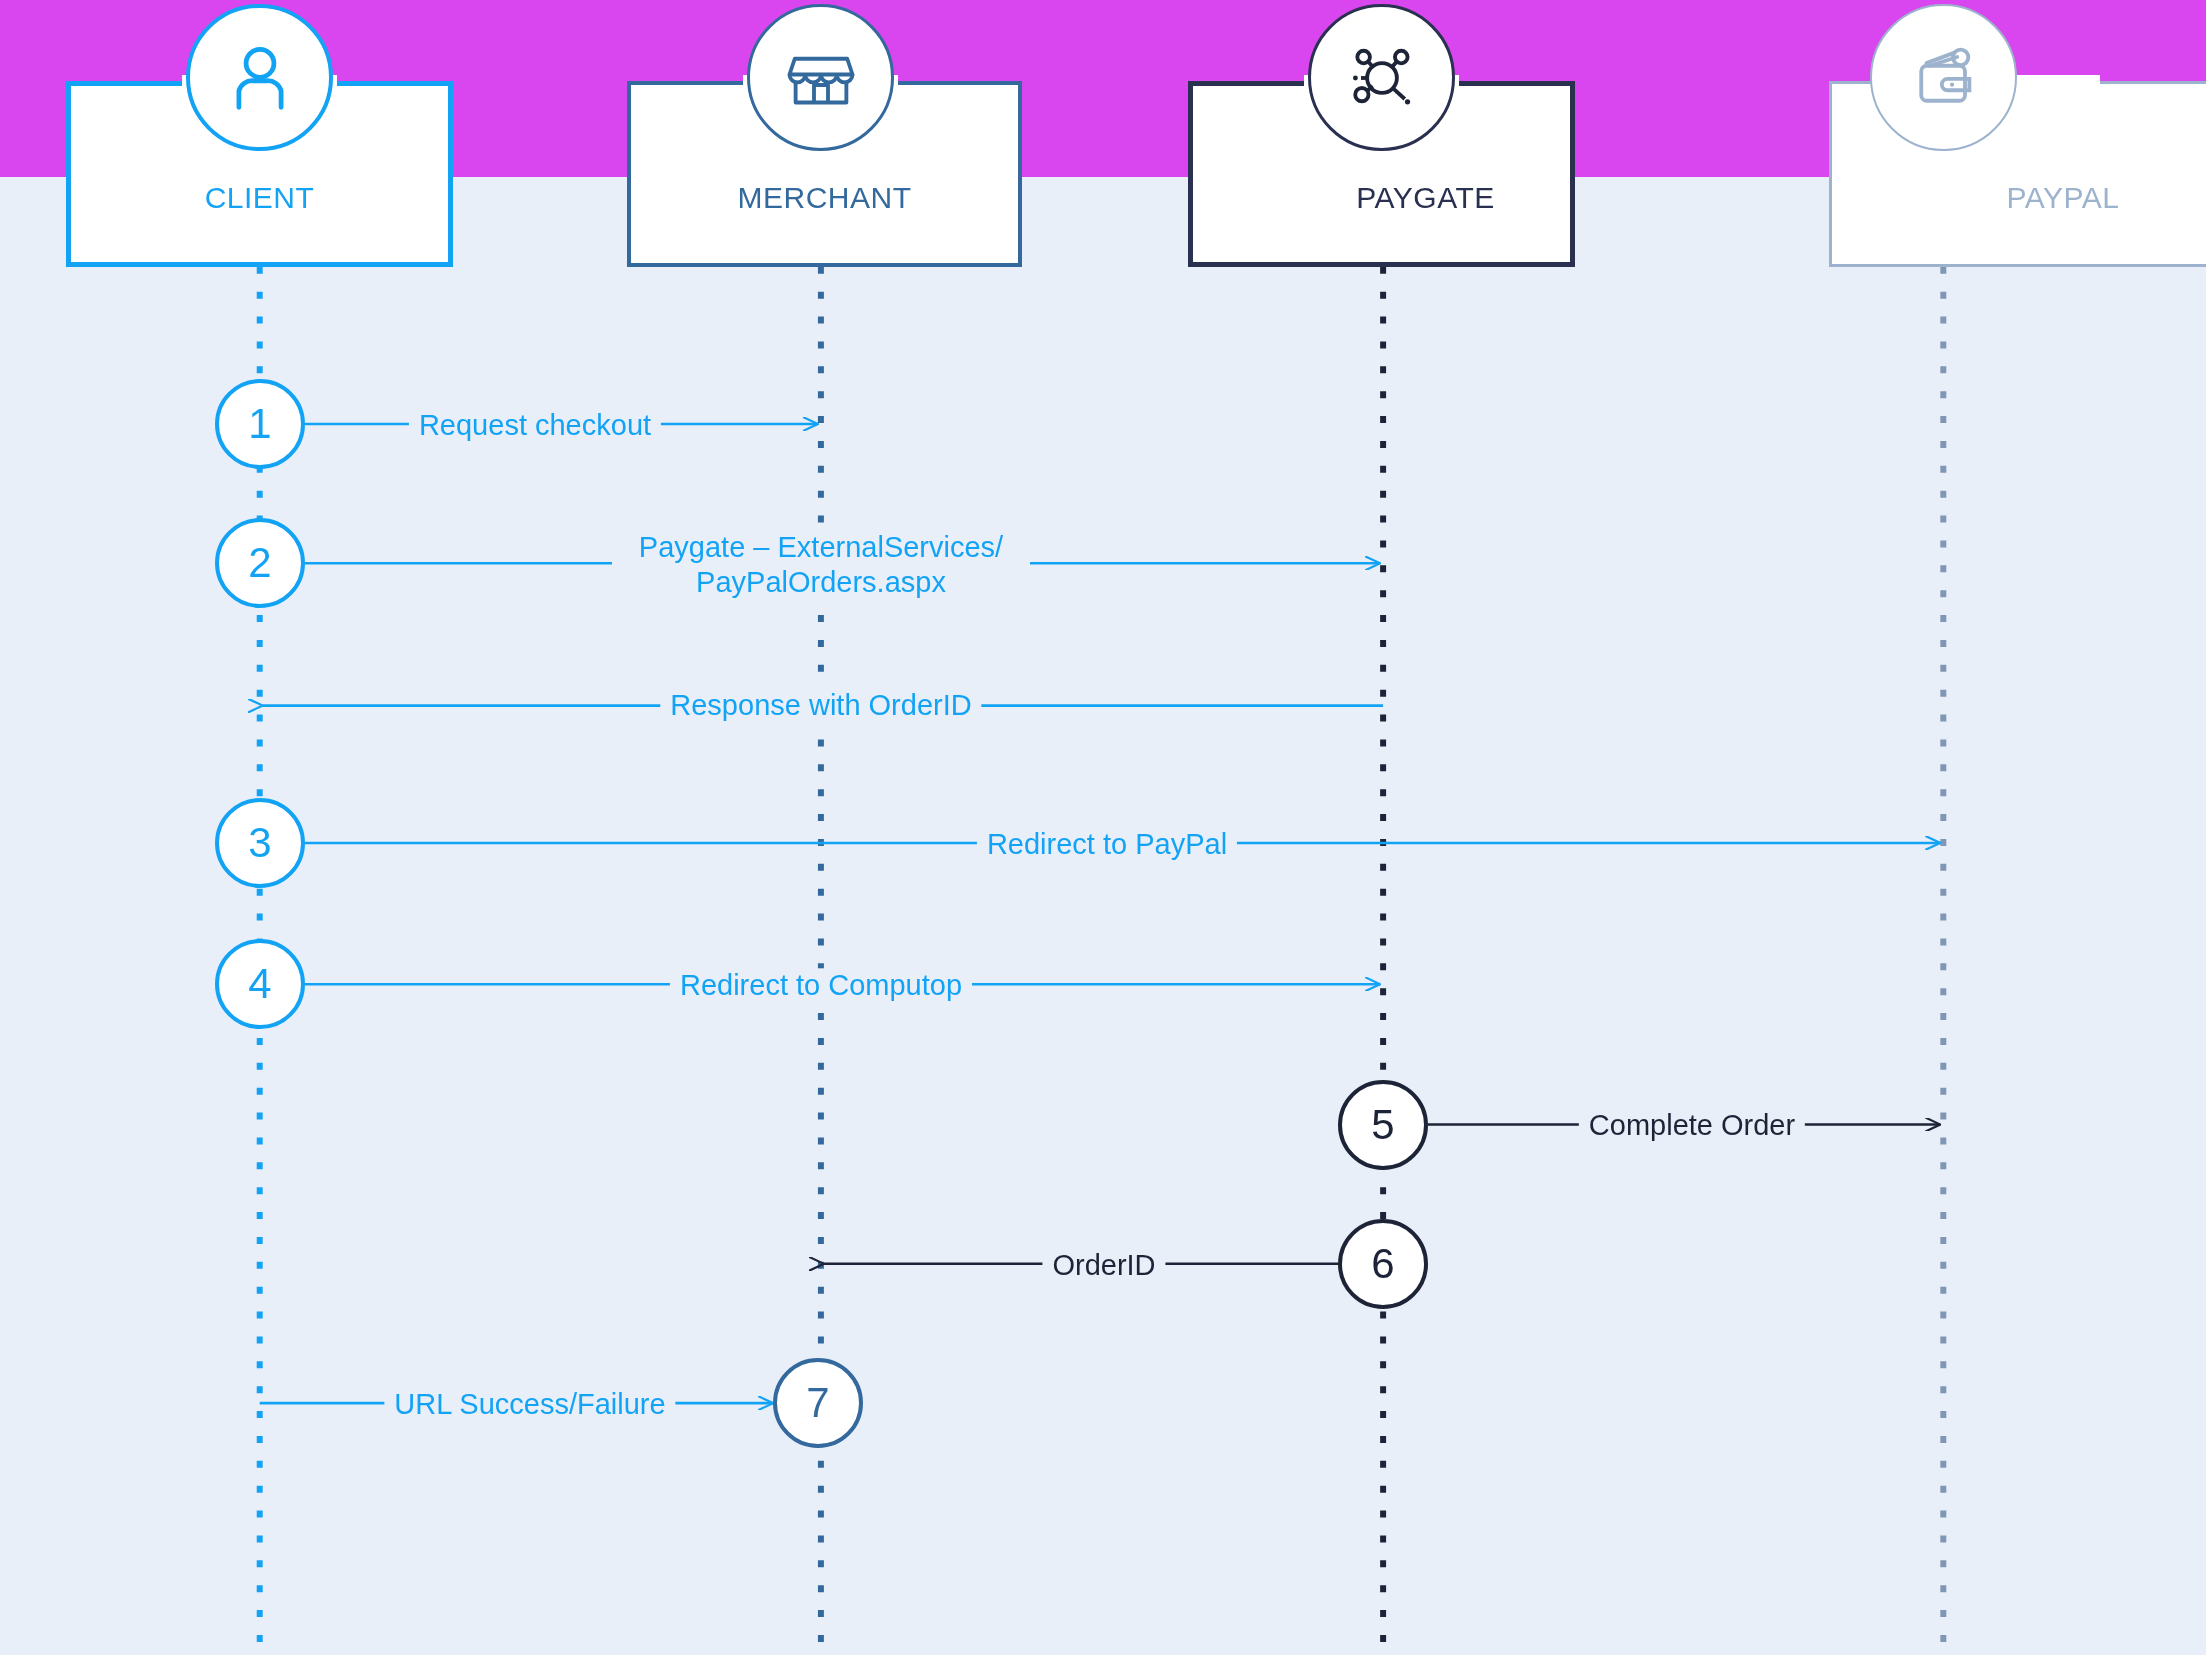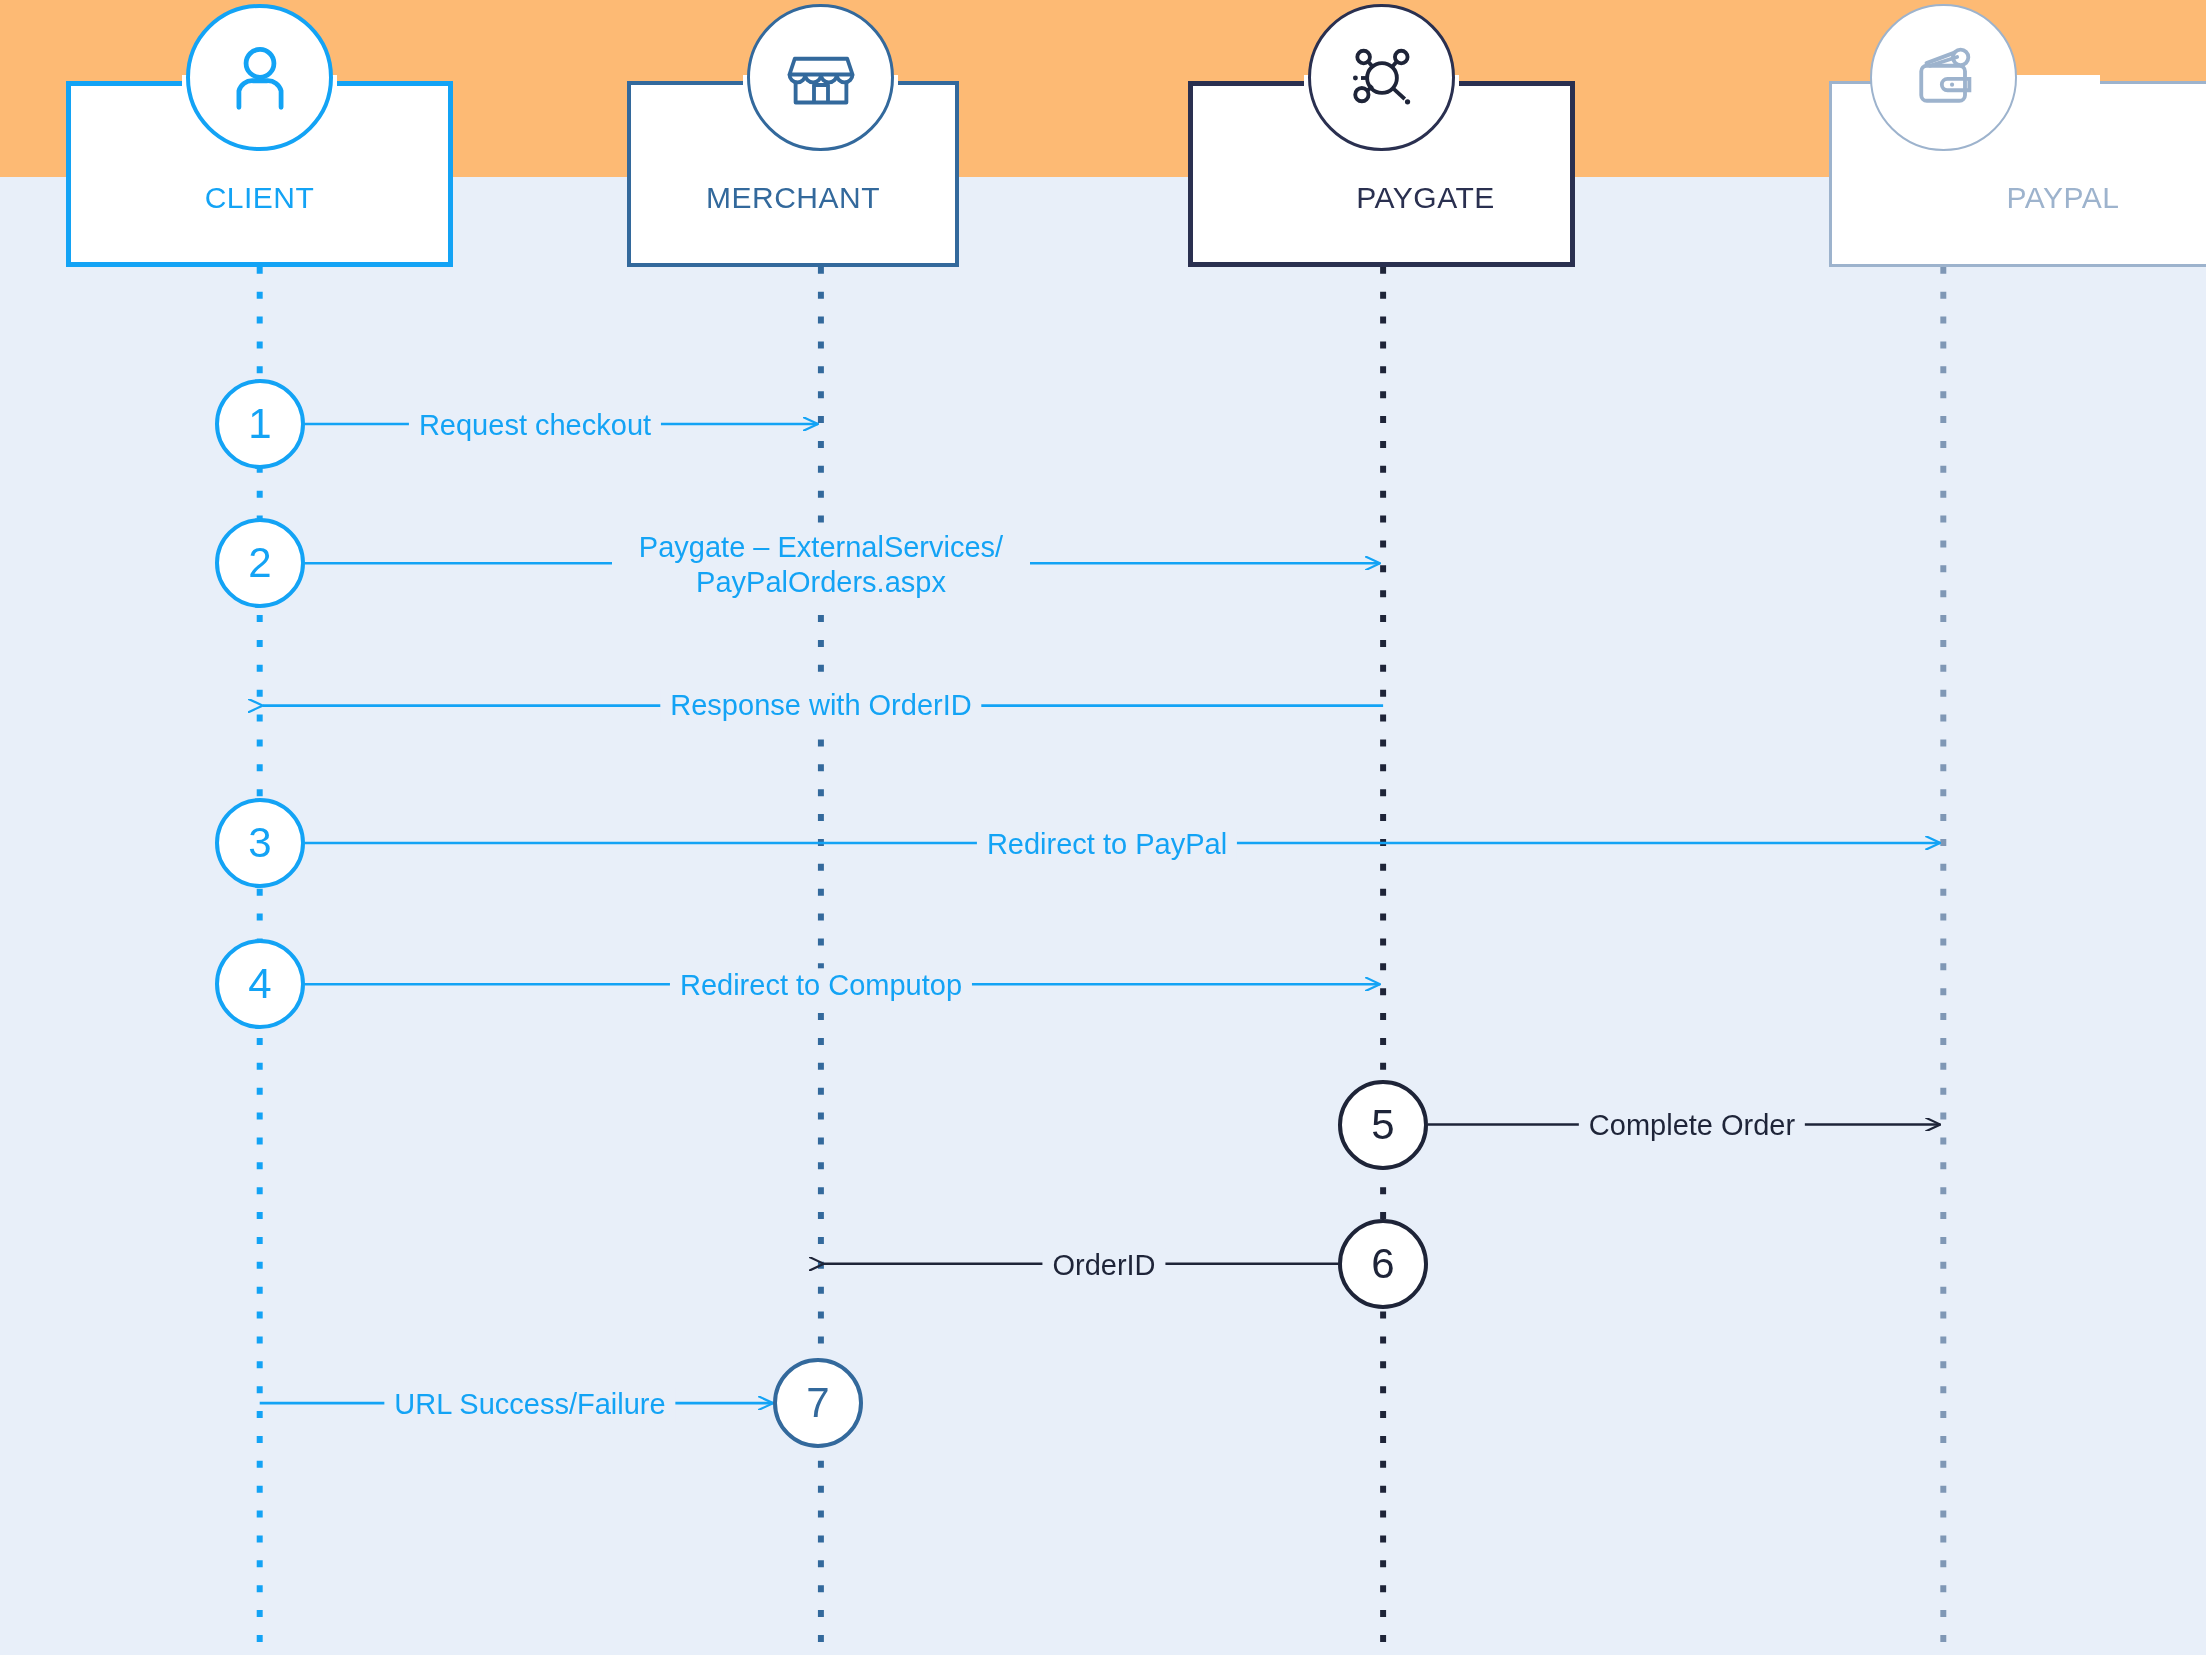--- a/index.html
+++ b/index.html
@@ -5,21 +5,21 @@
 <style>
   html, body {
     margin: 0;
     padding: 0;
     background: #ffffff;
   }
   #stage {
     position: relative;
     width: 2207px;
     height: 1656px;
-    background: #fdba74;
+    background: #d946ef;
     font-family: "Liberation Sans", sans-serif;
     overflow: hidden;
   }
   
   #band {
     position: absolute;
     left: 0;
     top: 177px;
     width: 2207px;
     height: 1479px;
@@ -162,21 +162,21 @@
     <div class="top-gap" style="left:116px; width:155px;"></div>
     <div class="actor-label" style="color:#13a3f5;">CLIENT</div>
   </div>
   <div class="actor-icon" style="left:186px; top:4px; width:147px; height:147px; border:4px solid #13a3f5;">
     <svg width="88" height="88" viewBox="0 0 48 48">
       <circle cx="24" cy="16" r="7.6" fill="none" stroke="#13a3f5" stroke-width="2.6"></circle>
       <path d="M12.5 40 L12.5 31 A7.5 7.5 0 0 1 20 25.5 L28 25.5 A7.5 7.5 0 0 1 35.5 31 L35.5 40" fill="none" stroke="#13a3f5" stroke-width="2.6" stroke-linecap="round"></path>
     </svg>
   </div>
 
-  <div class="actor" style="left:627px; top:81px; width:332px; height:186px;">
+  <div class="actor" style="left:627px; top:81px; width:395px; height:186px;">
     <div class="actor-box" style="border:4px solid #33699c;"></div>
     <div class="top-gap" style="left:116px; width:155px;"></div>
     <div class="actor-label" style="color:#33699c;">MERCHANT</div>
   </div>
   <div class="actor-icon" style="left:747px; top:4px; width:147px; height:147px; border:3px solid #33699c;">
     <svg width="84" height="84" viewBox="0 0 48 48">
       <path d="M9 13 L39 13 L42 22 L6 22 Z" fill="none" stroke="#33699c" stroke-width="2.2" stroke-linejoin="round"></path>
       <path d="M6 22 A4.5 4.5 0 0 0 15 22 A4.5 4.5 0 0 0 24 22 A4.5 4.5 0 0 0 33 22 A4.5 4.5 0 0 0 42 22" fill="none" stroke="#33699c" stroke-width="2.2"></path>
       <path d="M9.5 25.5 L9.5 38 L38.5 38 L38.5 25.5" fill="none" stroke="#33699c" stroke-width="2.2" stroke-linejoin="round"></path>
       <path d="M20 38 L20 28 L28 28 L28 38" fill="none" stroke="#33699c" stroke-width="2.2" stroke-linejoin="round"></path>

